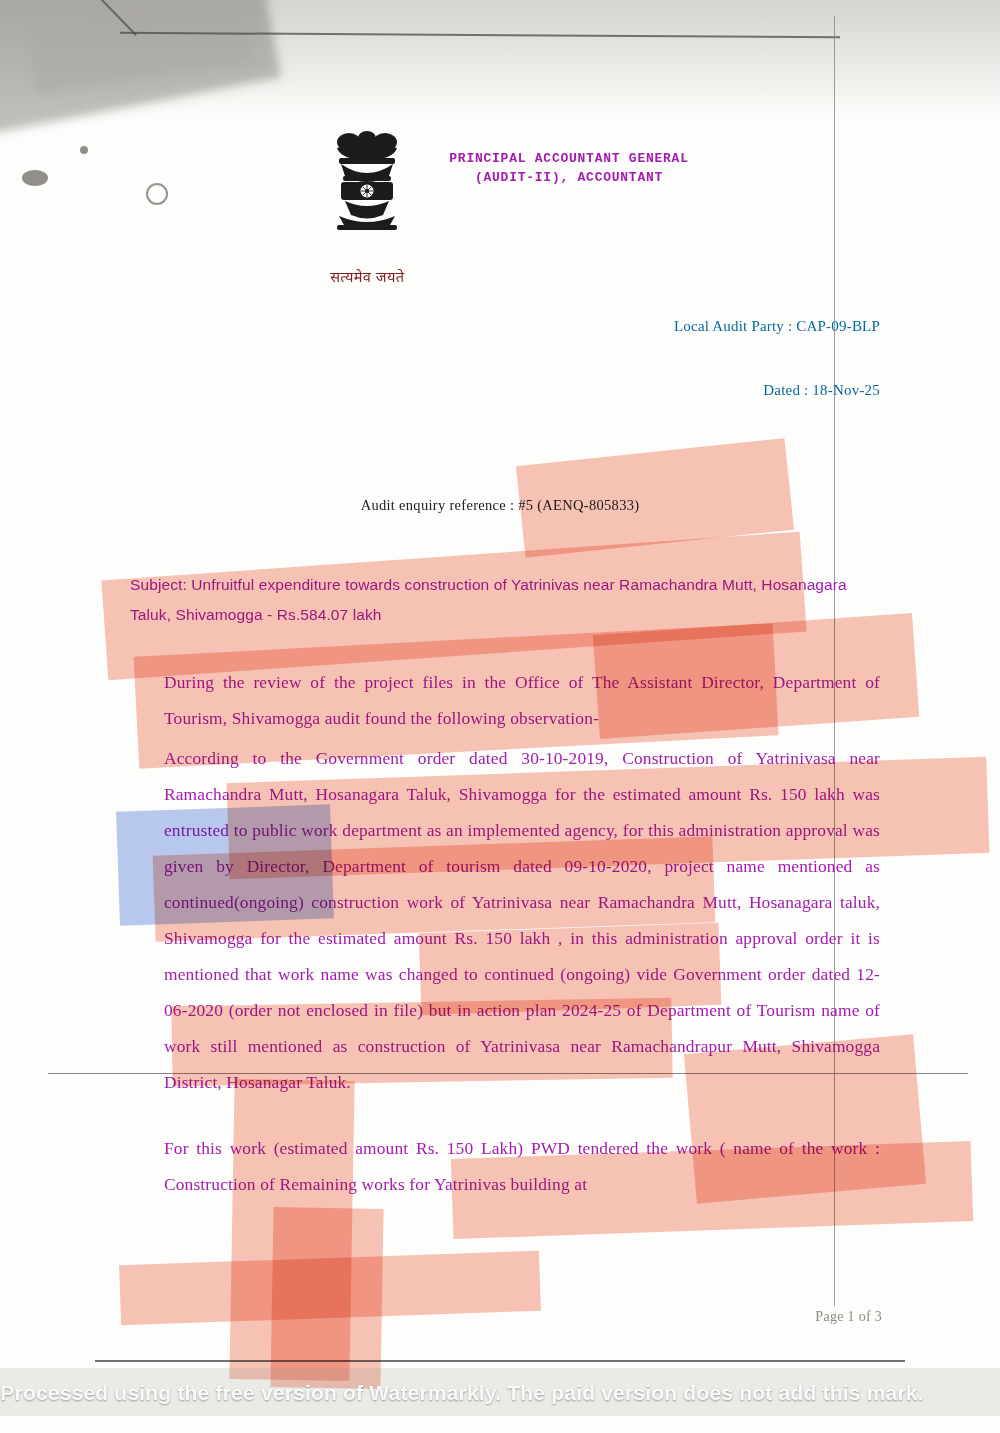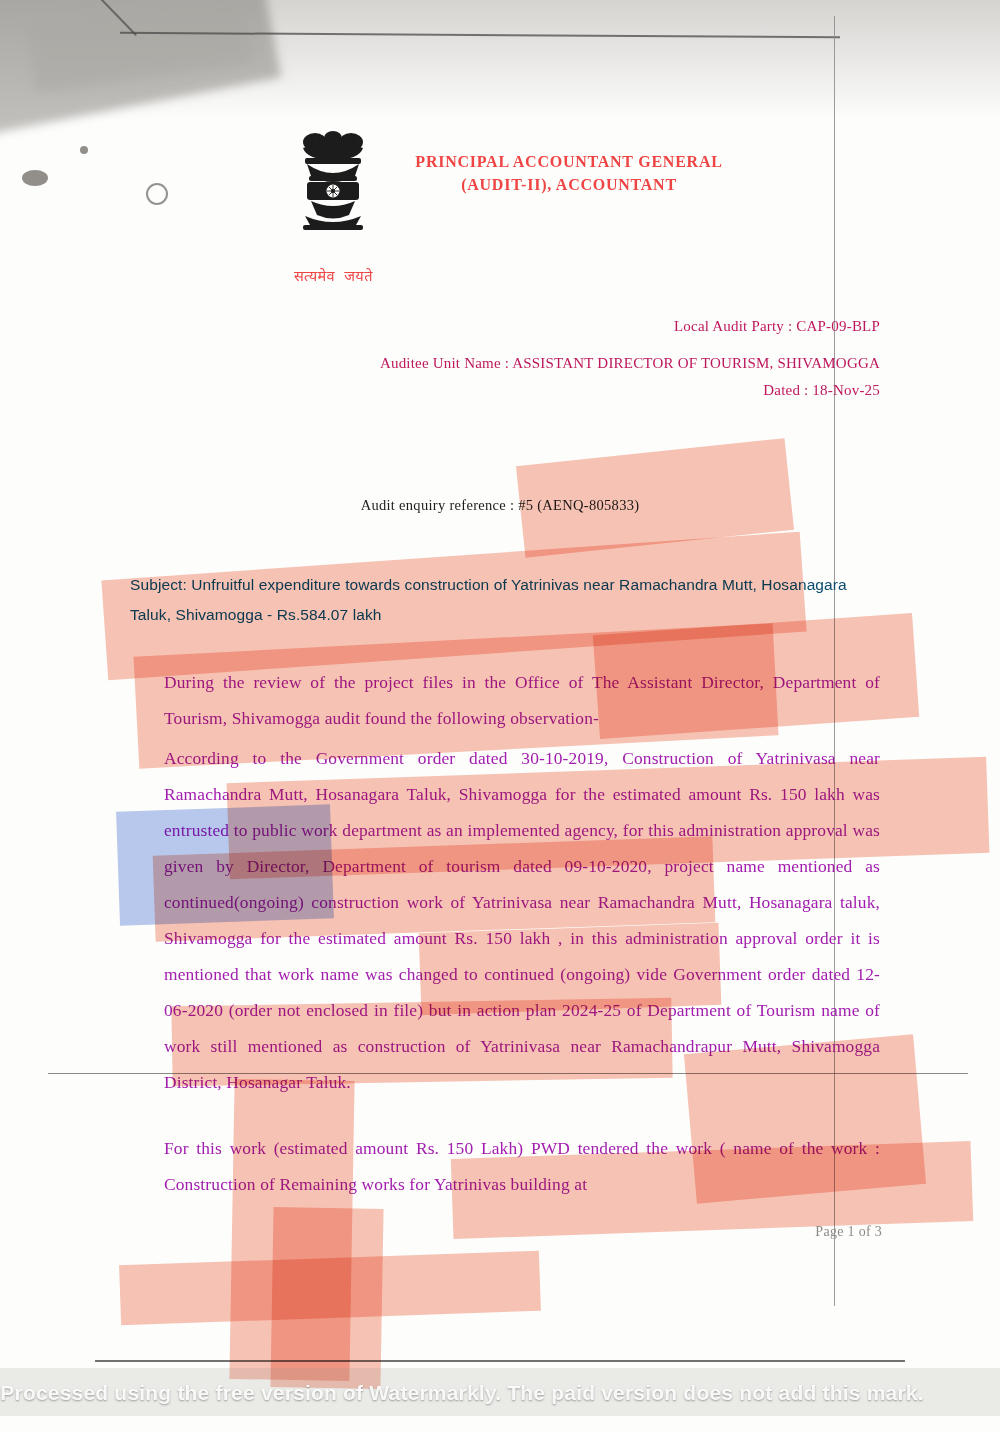--- a/index.html
+++ b/index.html
@@ -81,47 +81,47 @@
     align-items: flex-start;
     gap: 26px;
   }
   .emblem {
     width: 112px;
     text-align: center;
     line-height: 1;
   }
   .emblem svg { display: block; margin: 0 auto; }
   .emblem-motto {
-    font-family: Liberation Mono, monospace;
+    font-family: Liberation Sans, sans-serif;
     font-size: 14.5px;
     letter-spacing: .4px;
-    color: #ef4444;
+    color: #7f1d1d;
     margin-top: 2px;
     white-space: nowrap;
   }
   .org-name {
     margin-top: 32px;
     text-align: center;
-    font-family: Liberation Serif, serif;
+    font-family: Liberation Mono, monospace;
     font-weight: bold;
-    font-size: 16px;
+    font-size: 13px;
     letter-spacing: .75px;
-    color: #ef4444;
+    color: #a21caf;
     line-height: 1.45;
   }
 
   
   .meta {
     position: absolute;
     right: 120px;
     text-align: right;
     font-family: "Liberation Serif", serif;
     font-size: 15px;
     letter-spacing: .2px;
-    color: #be185d;
+    color: #0369a1;
     white-space: nowrap;
   }
   .meta-party { top: 318px; }
   .meta-unit  { top: 355px; }
   .meta-date  { top: 382px; }
 
   .enquiry {
     position: absolute;
     top: 497px;
     left: 0; width: 1000px;
@@ -135,21 +135,21 @@
   
   .subject {
     position: absolute;
     top: 570px;
     left: 130px;
     width: 760px;
     font-family: "Liberation Sans", sans-serif;
     font-size: 15.5px;
     line-height: 1.95;
     letter-spacing: .1px;
-    color: #0c4a6e;
+    color: #a21caf;
   }
   .subject .label { font-weight: normal; }
 
   
   .body-text {
     position: absolute;
     top: 664px;
     left: 164px;
     width: 716px;
     font-family: "Liberation Serif", serif;
@@ -177,21 +177,21 @@
     position: absolute;
     background: #8fa9e8;
     opacity: .62;
     mix-blend-mode: multiply;
     pointer-events: none;
   }
 
   
   .page-num {
     position: absolute;
-    top: 1224px;
+    top: 1309px;
     right: 118px;
     font-size: 14px;
     color: #8d8b87;
     letter-spacing: .3px;
   }
   .watermark {
     position: absolute;
     top: 1381px;
     left: 0; width: 924px;
     text-align: center;
@@ -263,21 +263,20 @@
       </svg>
       <div class="emblem-motto">सत्यमेव जयते</div>
     </div>
     <div class="org-name">
       <div>PRINCIPAL ACCOUNTANT GENERAL</div>
       <div>(AUDIT-II), ACCOUNTANT</div>
     </div>
   </div>
 
   <div class="meta meta-party">Local Audit Party : CAP-09-BLP</div>
-  <div class="meta meta-unit">Auditee Unit Name : ASSISTANT DIRECTOR OF TOURISM, SHIVAMOGGA</div>
   <div class="meta meta-date">Dated :  18-Nov-25</div>
 
   <div class="enquiry">Audit enquiry reference :  #5 (AENQ-805833)</div>
 
   <div class="subject">
     <span class="label">Subject:</span>
     <span>Unfruitful expenditure towards construction of Yatrinivas near Ramachandra Mutt, Hosanagara Taluk, Shivamogga - Rs.584.07 lakh</span>
   </div>
 
   <div class="body-text">

